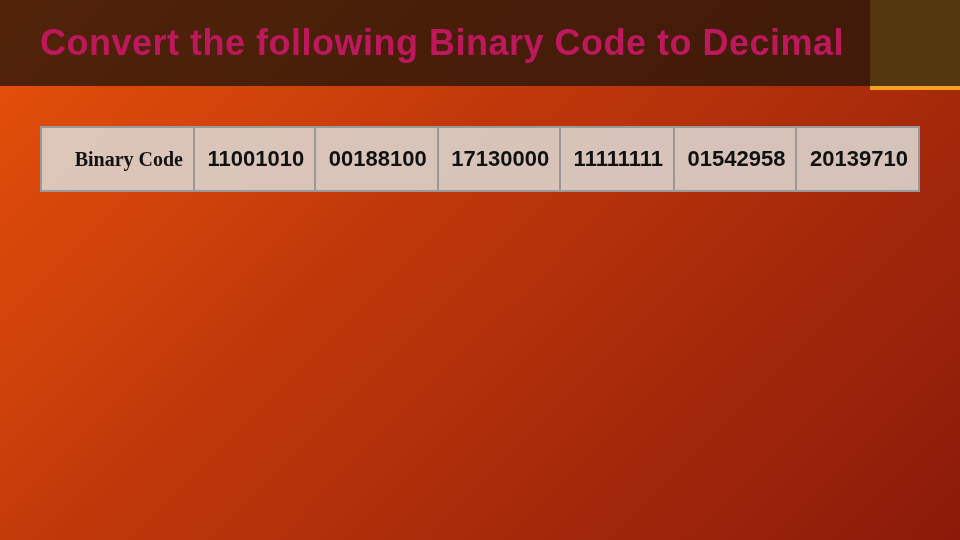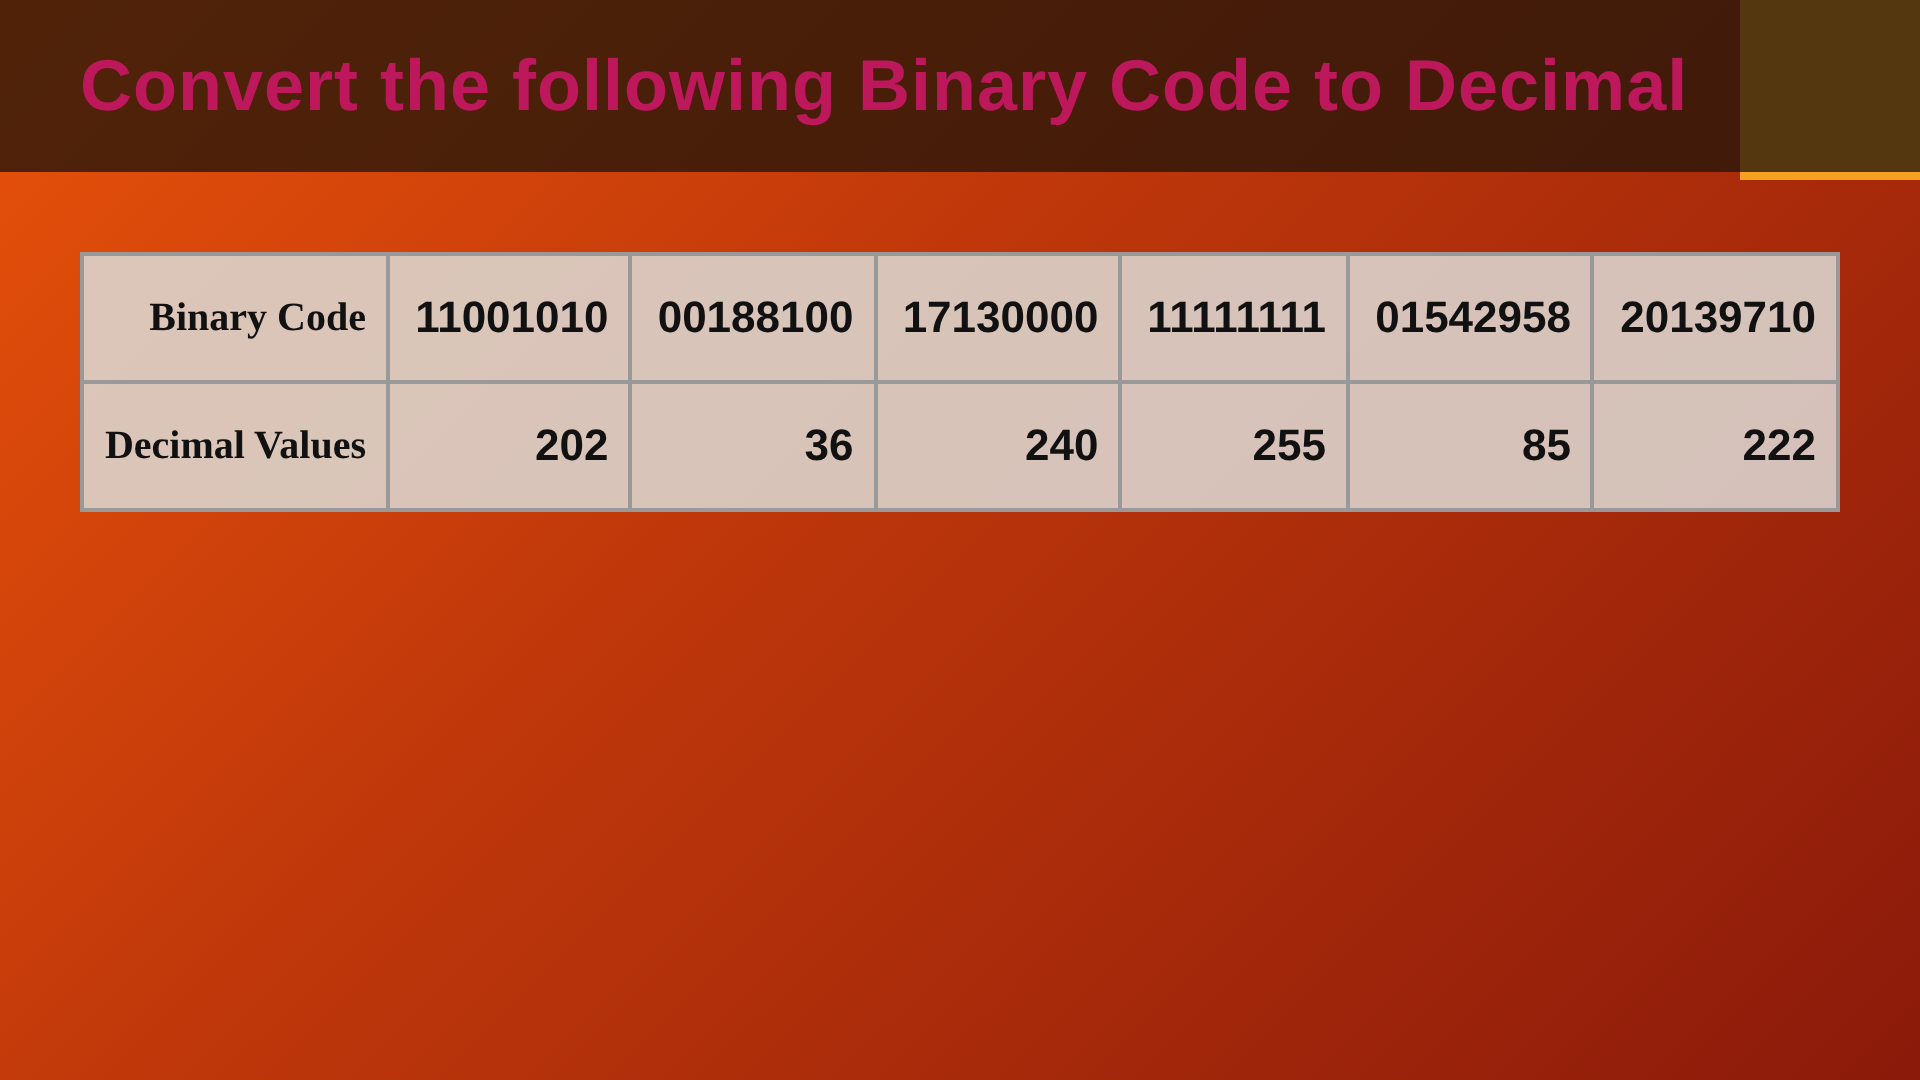--- a/index.html
+++ b/index.html
@@ -92,24 +92,15 @@
     <tbody>
         <tr>
       <td class="row-label">Binary Code</td>
       <td class="value-cell">11001010</td>
       <td class="value-cell">00188100</td>
       <td class="value-cell">17130000</td>
       <td class="value-cell">11111111</td>
       <td class="value-cell">01542958</td>
       <td class="value-cell">20139710</td>
     </tr>
-    <tr>
-      <td class="row-label">Decimal Values</td>
-      <td class="value-cell">202</td>
-      <td class="value-cell">36</td>
-      <td class="value-cell">240</td>
-      <td class="value-cell">255</td>
-      <td class="value-cell">85</td>
-      <td class="value-cell">222</td>
-    </tr>
   </tbody>
     </table>
 </div>
 
 </body></html>

